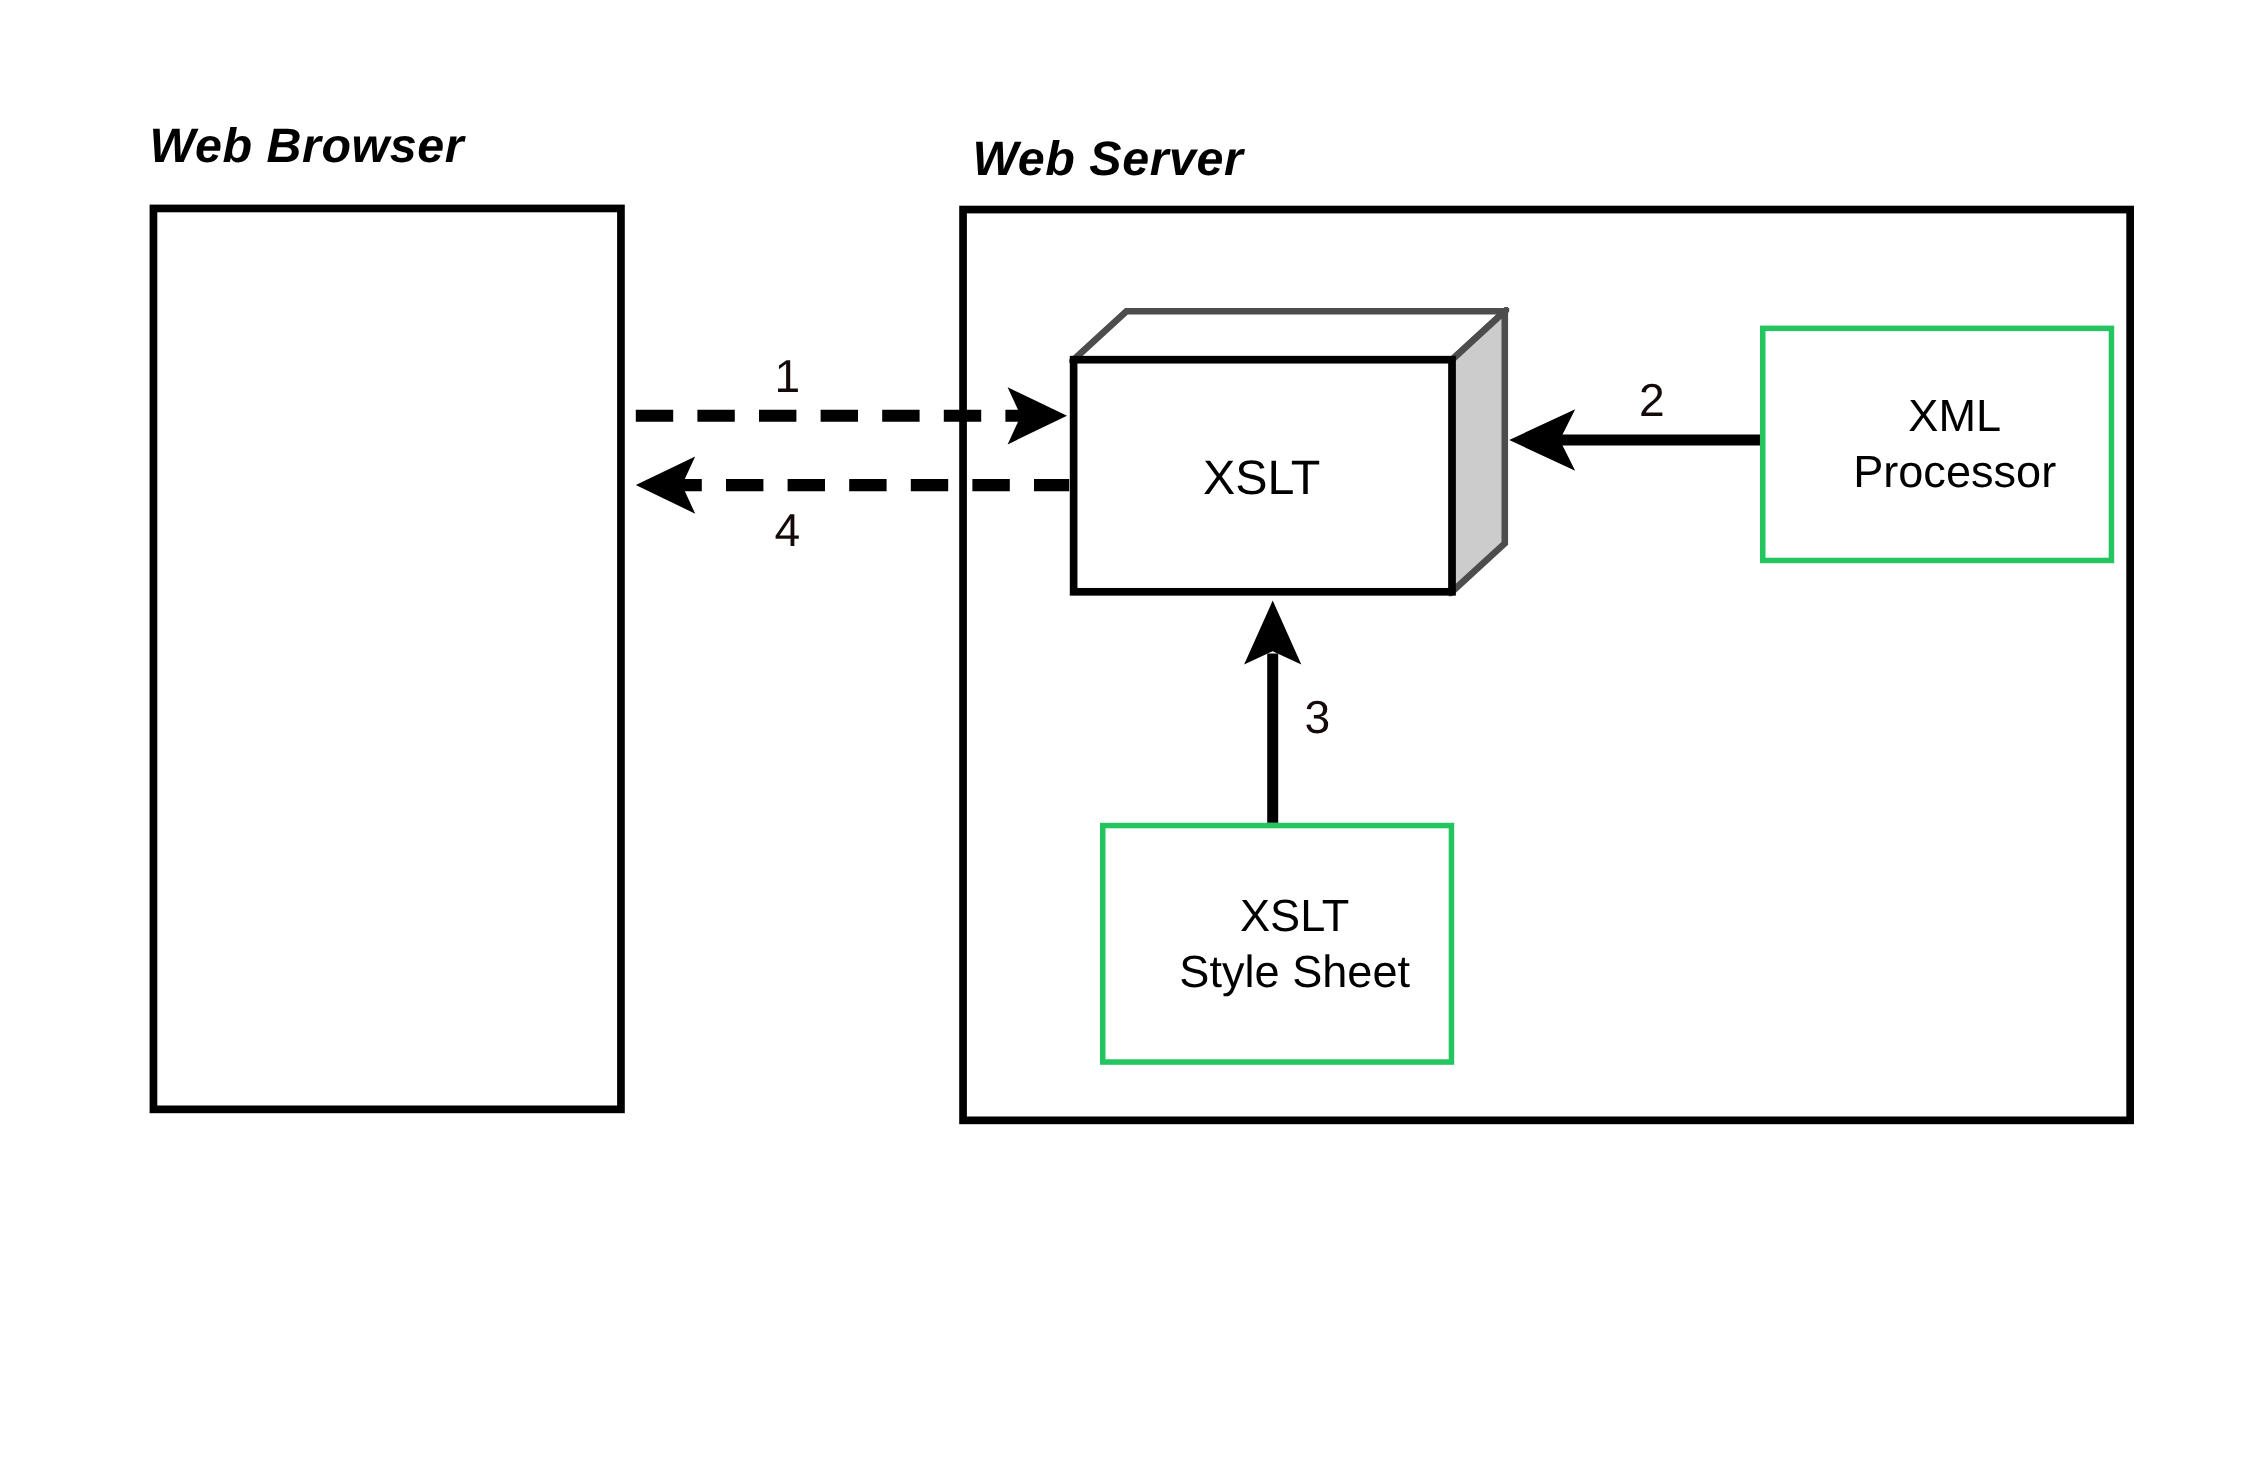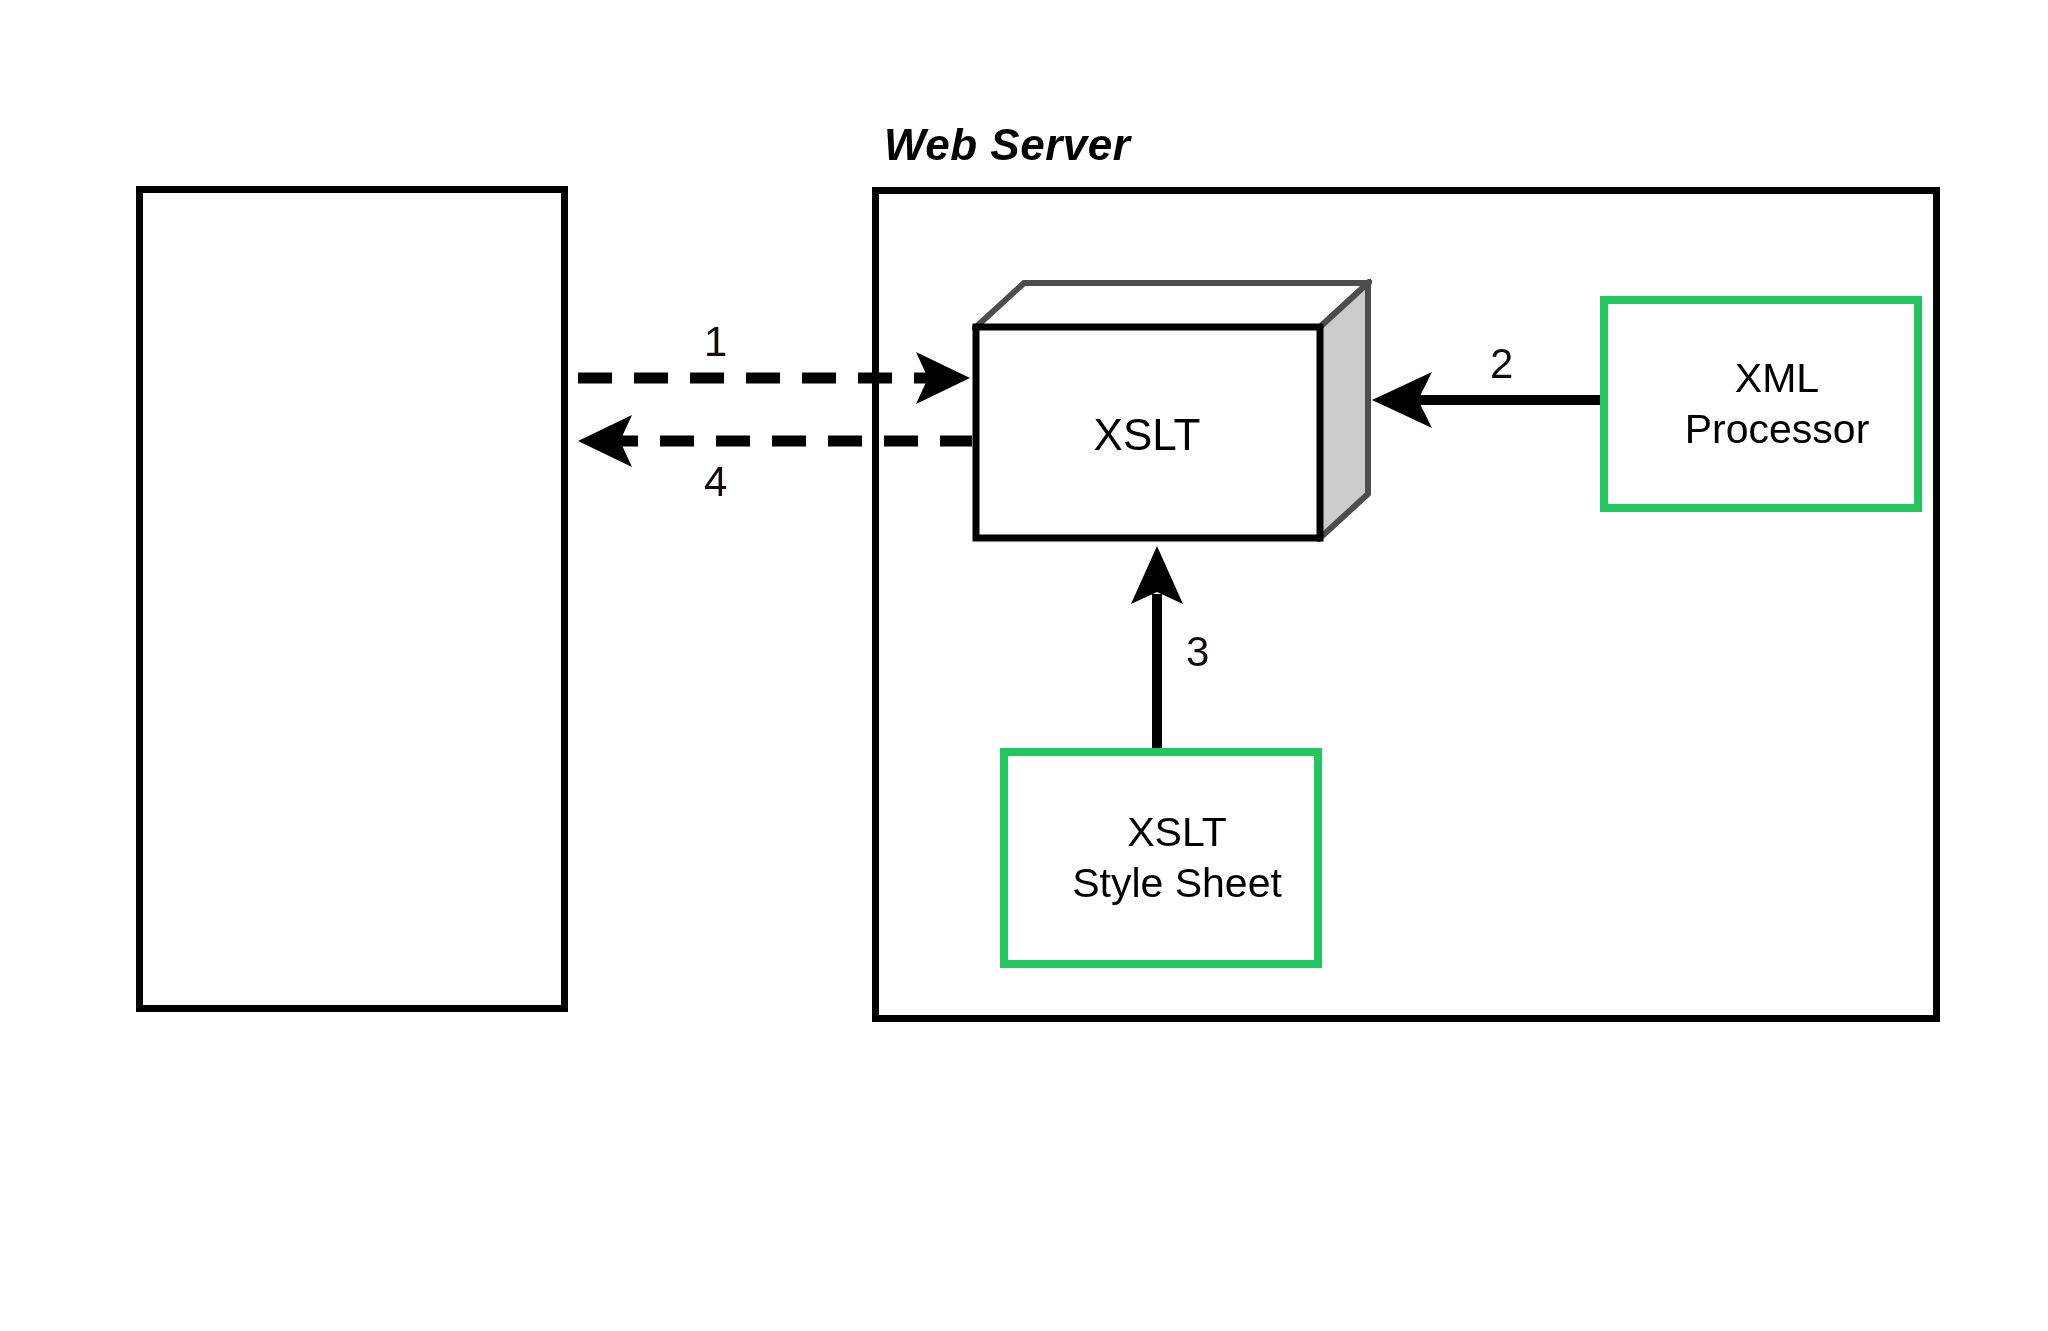--- a/index.html
+++ b/index.html
@@ -37,21 +37,21 @@
     border: 7px solid #000000;
     box-sizing: border-box;
   }
   #box-web-browser { left: 136px; top: 186px; width: 432px;  height: 826px; }
   #box-web-server  { left: 872px; top: 187px; width: 1068px; height: 835px; }
 
   
   .plain-box {
     position: absolute;
     background: #ffffff;
-    border: 8px solid #22c55e;
+    border: 5px solid #22c55e;
     box-sizing: border-box;
     display: flex;
     flex-direction: column;
     align-items: center;
     justify-content: center;
     z-index: 6;
     padding-left: 32px;
   }
   .plain-box .line {
     font-family: "Liberation Sans", sans-serif;
@@ -126,20 +126,21 @@
     font-family: "DejaVu Sans", sans-serif;
     font-size: 30px;
     color: #808080;
   }
 </style>
 </head>
 <body>
 
 <div id="canvas">
 
+  <div class="section-title" id="title-web-browser">Web Browser</div>
 
   <div class="section-title" id="title-web-server">Web Server</div>
 
   <div class="container-box" id="box-web-browser"></div>
 
   <div class="container-box" id="box-web-server"></div>
 
   <div class="plain-box" id="box-xml-document">
     <div class="line">XML</div>
     <div class="line">Processor</div>

